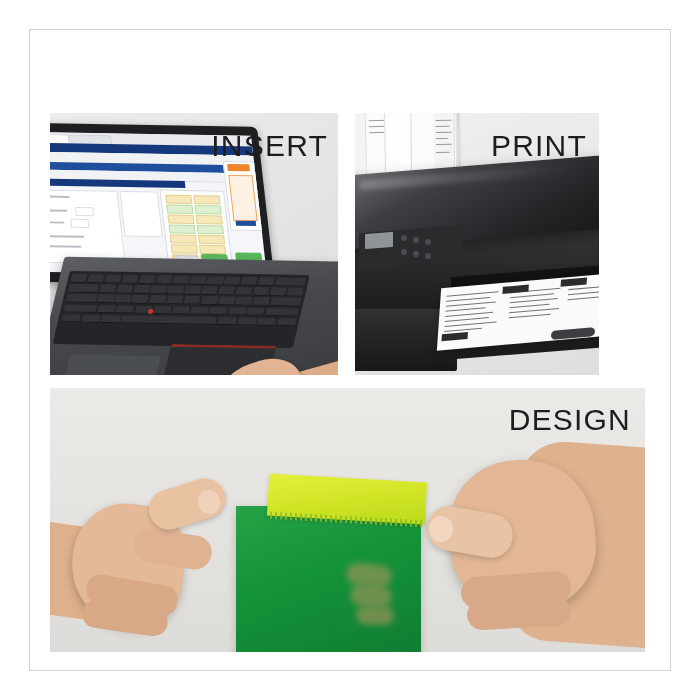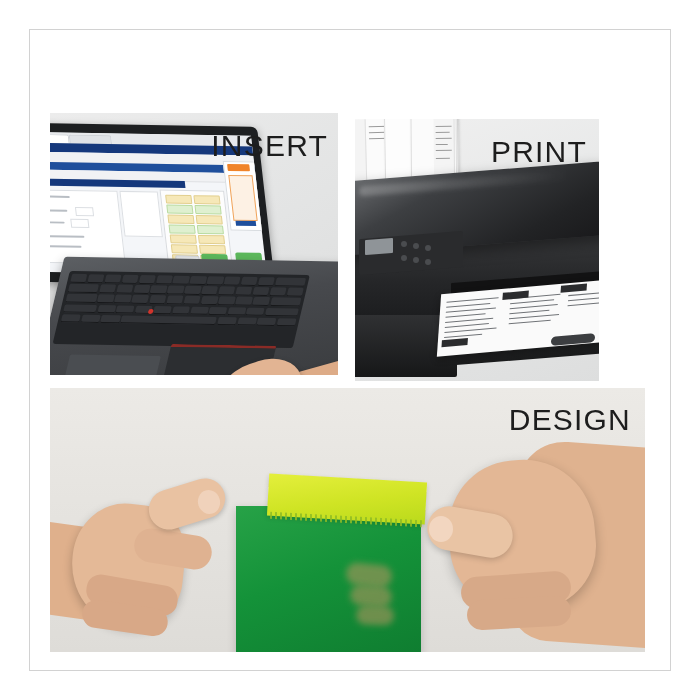--- a/index.html
+++ b/index.html
@@ -26,21 +26,21 @@
     font-size:33px;line-height:40px;
     font-weight:bold;
     letter-spacing:-0.6px;
     color:#2a4a9c;
     white-space:nowrap;
   }
 
   
   .panel{position:absolute;overflow:hidden;background:#e9eaea;}
   #panel-design{left:50px;top:113px;width:288px;height:262px;}
-  #panel-print {left:355px;top:119px;width:244px;height:262px;}
+  #panel-print {left:355px;top:113px;width:244px;height:262px;}
   #panel-insert{left:50px;top:388px;width:595px;height:264px;}
 
   .panel-label{
     position:absolute;
     font-family:"Liberation Sans", sans-serif;
     font-weight:400;
     color:#1d1d1d;
     letter-spacing:1.2px;
     z-index:40;
     white-space:nowrap;

